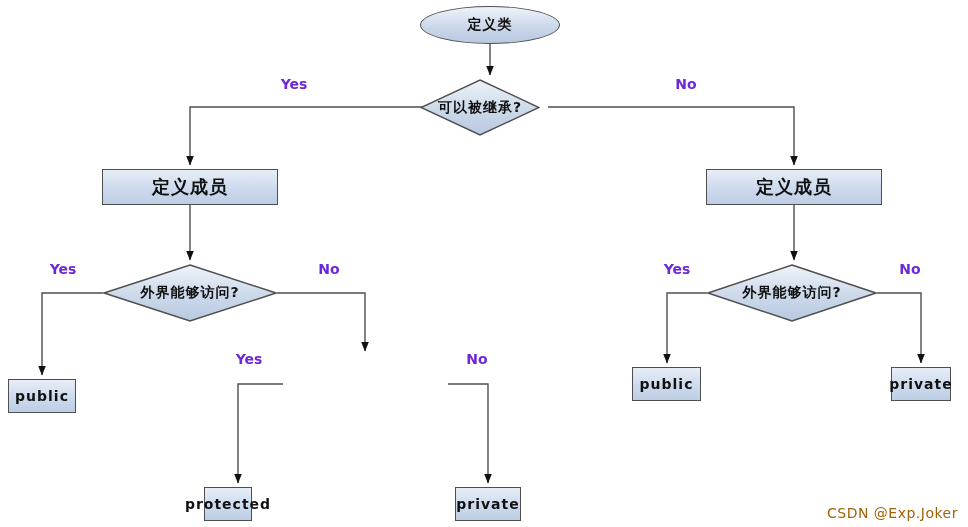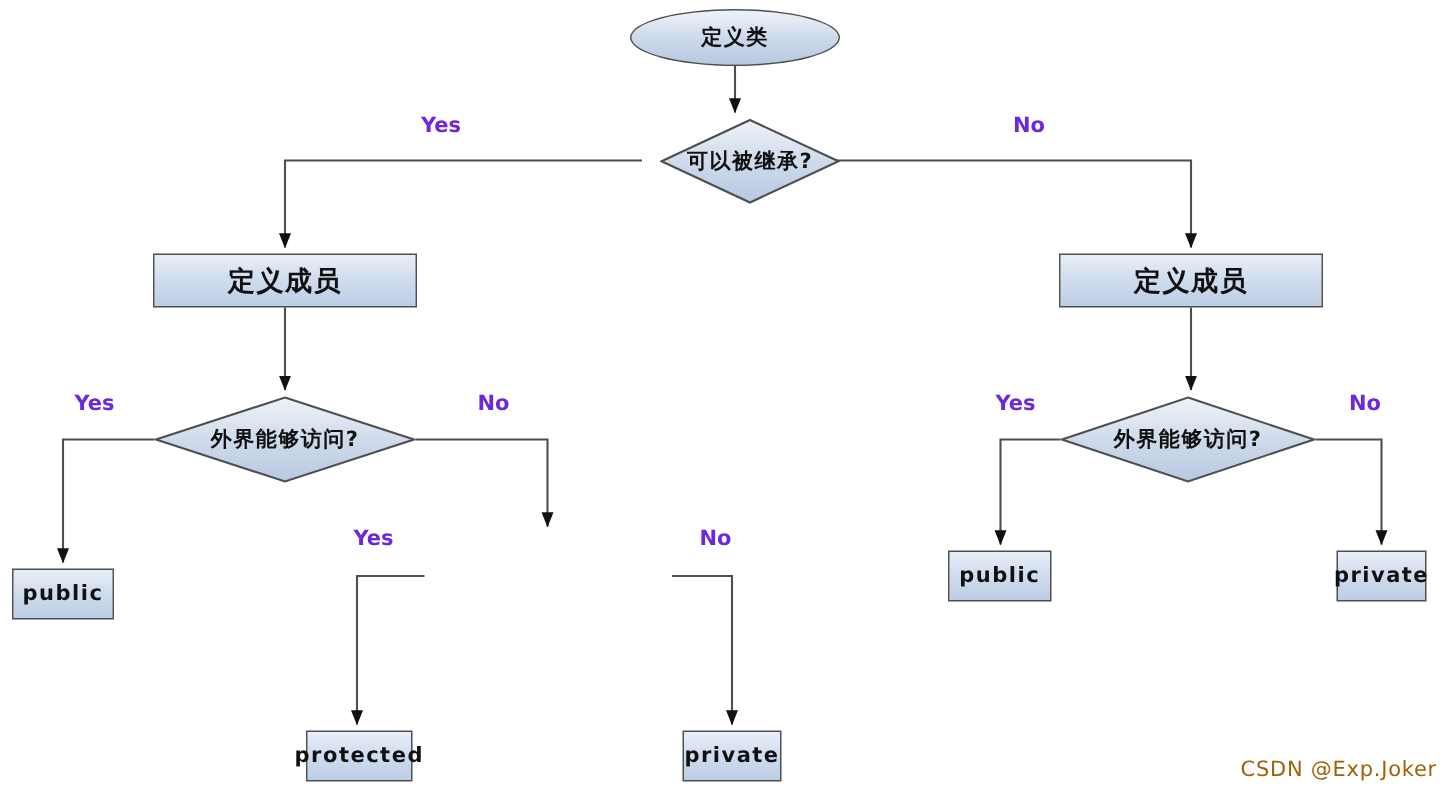--- a/index.html
+++ b/index.html
@@ -55,21 +55,21 @@
       <path d="M448,384 L488,384 L488,483" marker-end="url(#arrow)"></path>
       <path d="M707,293 L667,293 L667,363" marker-end="url(#arrow)"></path>
       <path d="M877,293 L921,293 L921,363" marker-end="url(#arrow)"></path>
     </g>
   </svg>
 
   <div class="node ellipse" style="left:420px;top:6px;width:140px;height:38px;">
     <span class="lbl">定义类</span>
   </div>
 
-  <div class="node diamond" style="left:440px;top:79px;width:120px;height:57px;">
+  <div class="node diamond" style="left:420px;top:79px;width:120px;height:57px;">
     <svg width="120" height="57" viewBox="0 0 120 57">
       <defs>
           <linearGradient id="g1" x1="0" y1="0" x2="0" y2="1">
         <stop offset="0" stop-color="#eef3f9"></stop>
             <stop offset="0.55" stop-color="#ccd9ea"></stop>
             <stop offset="1" stop-color="#b7c8e0"></stop>
       </linearGradient>
         </defs>
       <polygon points="60,1 119,28.5 60,56 1,28.5" fill="url(#g1)" stroke="#4f4f4f" stroke-width="1.4"></polygon>
     </svg>
@@ -110,21 +110,21 @@
         </defs>
       <polygon points="85,1 169,29 85,57 1,29" fill="url(#g4)" stroke="#4f4f4f" stroke-width="1.4"></polygon>
     </svg>
     <span class="lbl">外界能够访问?</span>
   </div>
 
   <div class="node rect rect-sm" style="left:8px;top:379px;width:68px;height:34px;">
     <span class="lbl">public</span>
   </div>
 
-  <div class="node rect rect-sm" style="left:204px;top:487px;width:71px;height:34px;">
+  <div class="node rect rect-sm" style="left:204px;top:487px;width:48px;height:34px;">
     <span class="lbl">protected</span>
   </div>
 
   <div class="node rect rect-sm" style="left:455px;top:487px;width:66px;height:34px;">
     <span class="lbl">private</span>
   </div>
 
   <div class="node rect rect-sm" style="left:632px;top:367px;width:69px;height:34px;">
     <span class="lbl">public</span>
   </div>

